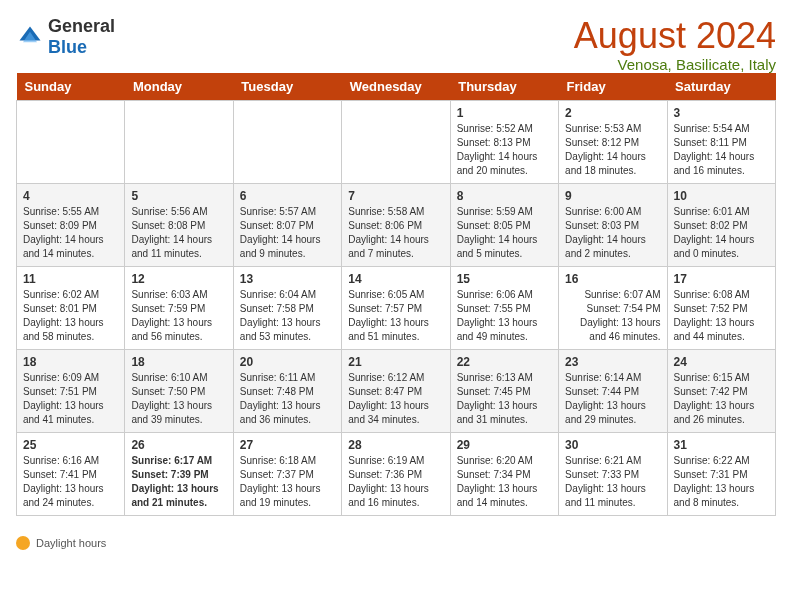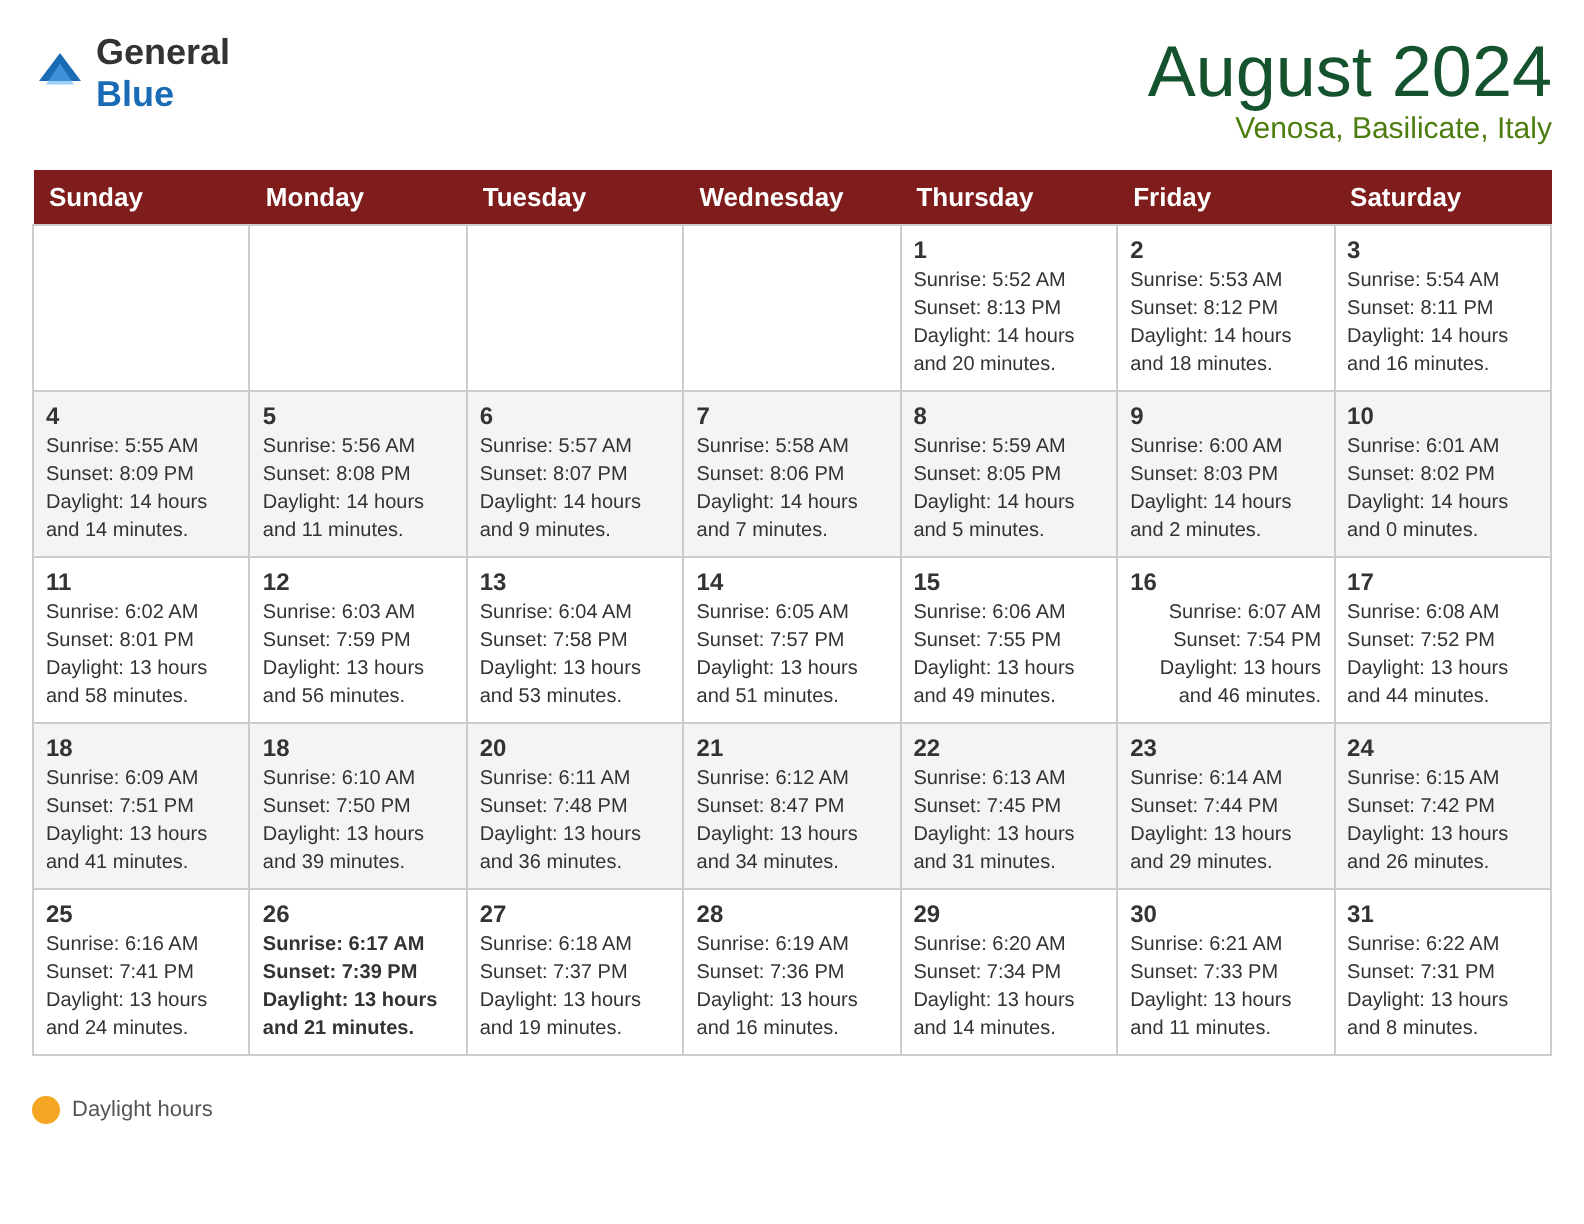--- a/index.html
+++ b/index.html
@@ -7,21 +7,20 @@
       font-family: Arial, sans-serif;
       background: #fff;
       width: 792px;
       min-height: 612px;
       padding: 16px;
     }
     .header-area {
       display: flex;
       justify-content: space-between;
       align-items: flex-start;
-      margin-bottom: 12px;
     }
     .logo {
       display: flex;
       align-items: center;
       gap: 4px;
     }
     .logo-text-general {
       font-size: 18px;
       font-weight: bold;
       color: #333;
@@ -34,21 +33,21 @@
     .logo-icon {
       width: 28px;
       height: 28px;
     }
     .title-area {
       text-align: right;
     }
     .main-title {
       font-size: 36px;
       font-weight: normal;
-      color: #14532d;
+      color: #c2410c;
       line-height: 1.1;
     }
     .subtitle {
       font-size: 15px;
       color: #4d7c0f;
     }
     table {
       width: 100%;
       border-collapse: collapse;
     }
@@ -69,21 +68,21 @@
       width: calc(100% / 7);
       height: 82px;
     }
     tr:nth-child(even) td {
       background-color: #f4f4f4;
     }
     tr:nth-child(odd) td {
       background-color: #ffffff;
     }
     thead tr th {
-      background-color: #7f1d1d;
+      background-color: #c2410c;
     }
     .day-number {
       font-weight: bold;
       font-size: 12px;
       display: block;
       margin-bottom: 2px;
     }
     .day-info {
       font-size: 10px;
       line-height: 1.4;

